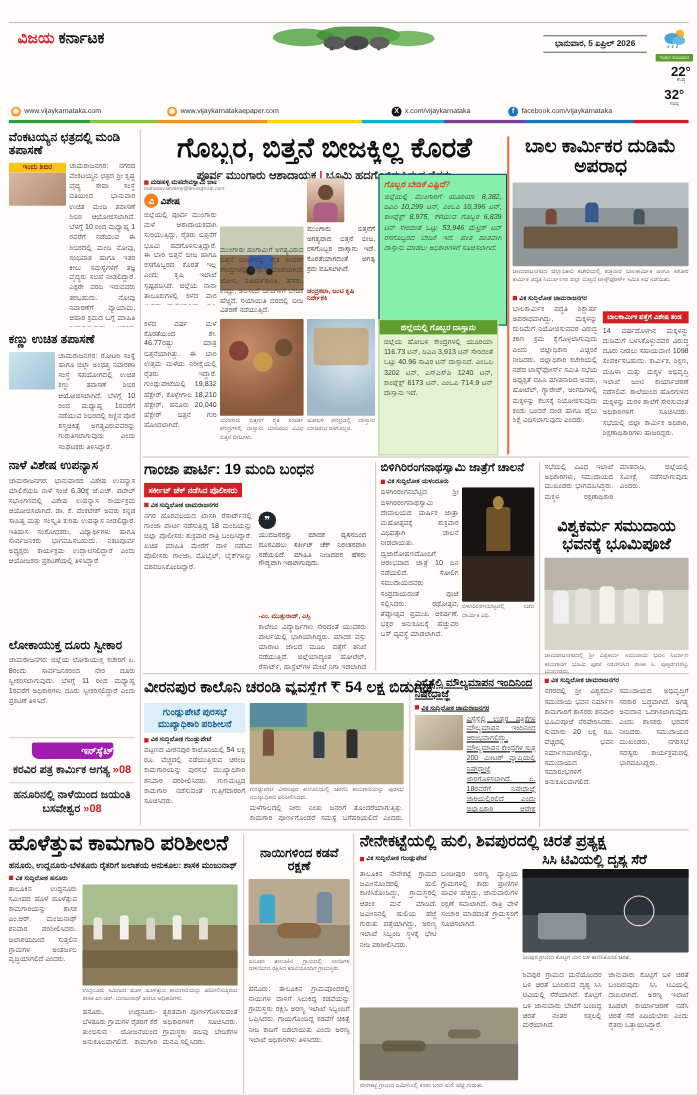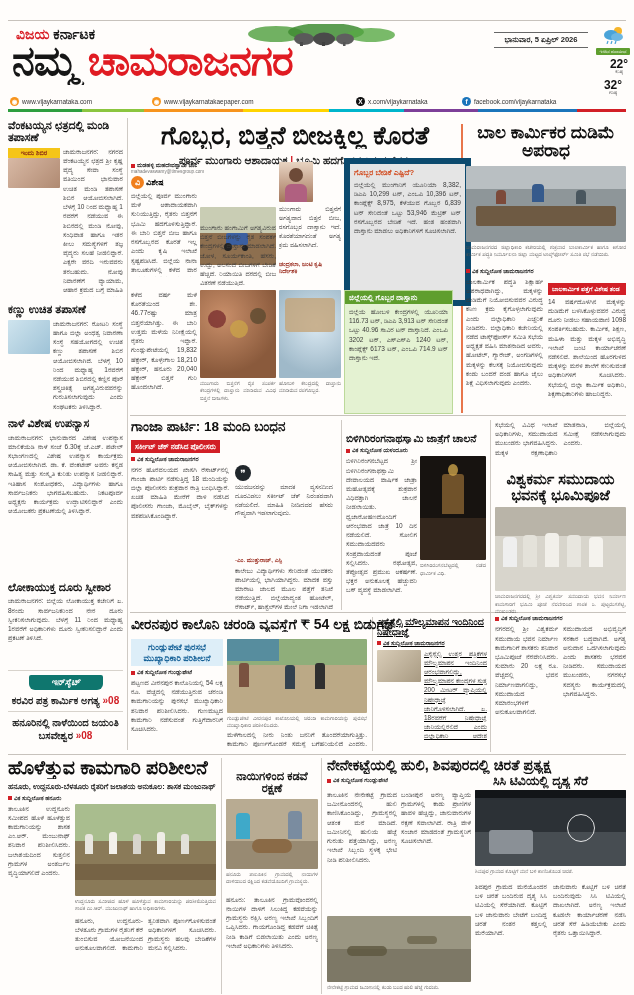--- a/index.html
+++ b/index.html
@@ -8,27 +8,27 @@
   .bt{font-size:6.5px;line-height:1.42;text-align:justify;color:#3b3b3b;overflow:hidden;}
   .cap{font-size:5.4px;line-height:1.35;color:#555;text-align:justify;overflow:hidden;}
   h1,h2,h3,h4{margin:0;color:#0f0f0f;font-weight:bold;line-height:1.08;}
   .nw{white-space:nowrap;overflow:hidden;}
   .byline{font-size:5.9px;font-weight:bold;color:#1c1c1c;display:flex;align-items:center;gap:2px;overflow:hidden;white-space:nowrap;}
   .redsq{width:4px;height:4px;background:#d21f26;display:inline-block;flex:0 0 auto;}
   .photo{position:relative;overflow:hidden;border-radius:1px;}
   .vline{width:1px;background:#cfcac4;}
   .vline.accent{width:2px;background:#e8764b;}
   .hline{height:1px;background:#c7c2bc;}
-  .ribbon{background:#0f766e;color:#fff;font-style:italic;font-weight:bold;font-size:9px;text-align:center;border-radius:2px 2px 6px 6px;padding:2px 0;width:74px;margin:0 auto;}
+  .ribbon{background:#a21caf;color:#fff;font-style:italic;font-weight:bold;font-size:9px;text-align:right;border-radius:2px 2px 6px 6px;padding:2px 0;width:74px;margin:0 auto;}
   .teaser{font-size:10px;font-weight:bold;color:#222;text-align:center;line-height:1.3;padding:4px 2px;border-bottom:1px solid #d8d3cc;}
   .pg{color:#d21f26;font-weight:bold;}
-  .ybox{background:#e5e5e5;border:6px solid #0c4a6e;padding:4px;}
+  .ybox{background:#86efac;border:1px solid #0c4a6e;padding:4px;font-style:italic;}
   .ybox .t{color:#d24b1e;font-weight:bold;font-size:7.6px;margin-bottom:2px;}
   .gbox{background:#e4f2d2;border:1px solid #bcd99a;}
-  .gbox .t{background:#5f9e2e;color:#fff;font-weight:bold;font-size:7.4px;padding:2px 4px;}
+  .gbox .t{background:#5f9e2e;color:#fff;font-weight:bold;font-size:7.4px;padding:2px 4px;text-align:center;}
   .redsub{background:#d21f26;color:#fff;font-weight:bold;font-size:7.4px;padding:2px 4px;display:inline-block;}
   .bluebox{background:#ddeef8;color:#135f96;font-weight:bold;font-size:8.4px;line-height:1.25;padding:3px 4px;text-align:center;}
   .qmark{width:16px;height:16px;border-radius:50%;background:#20262b;color:#fff;font-size:10px;text-align:center;line-height:17px;}
   .quote{font-size:6.4px;line-height:1.4;color:#333;text-align:justify;}
   .qname{font-size:6px;font-weight:bold;color:#9b2d20;}
   .sock{font-size:6.4px;color:#333;display:flex;align-items:center;gap:3px;}
   .ic{width:9px;height:9px;border-radius:50%;display:inline-block;color:#fff;font-size:6.5px;font-weight:bold;text-align:center;line-height:9px;flex:0 0 auto;}
   .temp{font-size:12px;font-weight:bold;color:#111;line-height:1;}
   .temp small{font-size:4.6px;font-weight:normal;display:block;color:#444;}
   .datebox{border-top:1.5px solid #666;border-bottom:1.5px solid #666;font-size:7.6px;color:#222;text-align:center;padding:2px 0;font-weight:bold;}
@@ -51,24 +51,20 @@
       <ellipse cx="30" cy="10" rx="28" ry="8" fill="#4d9e3c" opacity="0.8"></ellipse>
       <ellipse cx="80" cy="8" rx="38" ry="9" fill="#3f8c33" opacity="0.85"></ellipse>
       <ellipse cx="125" cy="11" rx="24" ry="7" fill="#57a945" opacity="0.8"></ellipse>
       <ellipse cx="58" cy="15" rx="10" ry="6" fill="#5a5a5a"></ellipse>
       <ellipse cx="78" cy="15" rx="11" ry="6.5" fill="#4a4a4a"></ellipse>
       <ellipse cx="99" cy="15" rx="9" ry="5.5" fill="#5f5f5f"></ellipse>
       <rect x="54" y="18" width="3" height="4" fill="#4a4a4a"></rect>
       <rect x="76" y="18" width="3" height="4" fill="#3f3f3f"></rect>
       <rect x="97" y="18" width="2.5" height="4" fill="#555"></rect>
     </svg>
-    <div class="abs nw" style="left:4px;top:14px;width:478px;font-weight:bold;font-size:41px;letter-spacing:-1px;">
-      <span style="color:#161616;">ನಮ್ಮ</span>
-      <span style="color:#e01b22;">ಚಾಮರಾಜನಗರ</span>
-    </div>
     <div class="abs datebox" style="left:486px;top:8px;width:94px;">ಭಾನುವಾರ, 5 ಏಪ್ರಿಲ್ 2026</div>
 
     <div class="abs" style="left:588px;top:2px;width:34px;text-align:center;">
       <svg width="24" height="18" viewBox="0 0 24 18">
         <circle cx="17" cy="5" r="4" fill="#f6b52a"></circle>
         <ellipse cx="10" cy="9" rx="7" ry="5" fill="#4aa3d8"></ellipse>
         <ellipse cx="16" cy="11" rx="6" ry="4" fill="#6db7e2"></ellipse>
         <line x1="7" y1="15" x2="6" y2="18" stroke="#4aa3d8" stroke-width="1.2"></line>
         <line x1="11" y1="15" x2="10" y2="18" stroke="#4aa3d8" stroke-width="1.2"></line>
         <line x1="15" y1="15" x2="14" y2="18" stroke="#4aa3d8" stroke-width="1.2"></line>
@@ -227,38 +223,38 @@
         <div class="bt" style="height:162px;">ಬಾಲಕಾರ್ಮಿಕ ಪದ್ಧತಿ ಶಿಕ್ಷಾರ್ಹ ಅಪರಾಧವಾಗಿದ್ದು, ಮಕ್ಕಳನ್ನು ದುಡಿಮೆಗೆ ನಿಯೋಜಿಸುವವರ ವಿರುದ್ಧ ಕಠಿಣ ಕ್ರಮ ಕೈಗೊಳ್ಳಲಾಗುವುದು ಎಂದು ಜಿಲ್ಲಾಧಿಕಾರಿ ಎಚ್ಚರಿಕೆ ನೀಡಿದರು. ಜಿಲ್ಲಾಧಿಕಾರಿ ಕಚೇರಿಯಲ್ಲಿ ನಡೆದ ಟಾಸ್ಕ್‌ಫೋರ್ಸ್ ಸಮಿತಿ ಸಭೆಯ ಅಧ್ಯಕ್ಷತೆ ವಹಿಸಿ ಮಾತನಾಡಿದ ಅವರು, ಹೋಟೆಲ್, ಗ್ಯಾರೇಜ್, ಅಂಗಡಿಗಳಲ್ಲಿ ಮಕ್ಕಳನ್ನು ಕೆಲಸಕ್ಕೆ ನಿಯೋಜಿಸುವುದು ಕಂಡು ಬಂದರೆ ದಂಡ ಹಾಗೂ ಜೈಲು ಶಿಕ್ಷೆ ವಿಧಿಸಲಾಗುವುದು ಎಂದರು.</div>
       </div>
       <div style="width:78px;">
         <div class="redsub" style="width:70px;font-size:6.2px;">ಬಾಲಕಾರ್ಮಿಕ ಪತ್ತೆಗೆ ವಿಶೇಷ ತಂಡ</div>
         <div class="bt" style="height:148px;margin-top:2px;">14 ವರ್ಷದೊಳಗಿನ ಮಕ್ಕಳನ್ನು ದುಡಿಮೆಗೆ ಬಳಸಿಕೊಳ್ಳುವವರ ವಿರುದ್ಧ ದೂರು ನೀಡಲು ಸಹಾಯವಾಣಿ 1098 ಸಂಪರ್ಕಿಸಬಹುದು. ಕಾರ್ಮಿಕ, ಶಿಕ್ಷಣ, ಮಹಿಳಾ ಮತ್ತು ಮಕ್ಕಳ ಅಭಿವೃದ್ಧಿ ಇಲಾಖೆ ಜಂಟಿ ಕಾರ್ಯಾಚರಣೆ ನಡೆಸಲಿವೆ. ಶಾಲೆಯಿಂದ ಹೊರಗುಳಿದ ಮಕ್ಕಳನ್ನು ಮರಳಿ ಶಾಲೆಗೆ ಸೇರಿಸುವಂತೆ ಅಧಿಕಾರಿಗಳಿಗೆ ಸೂಚಿಸಿದರು. ಸಭೆಯಲ್ಲಿ ಜಿಲ್ಲಾ ಕಾರ್ಮಿಕ ಅಧಿಕಾರಿ, ಶಿಕ್ಷಣಾಧಿಕಾರಿಗಳು ಹಾಜರಿದ್ದರು.</div>
       </div>
     </div>
   </div>
 
   <div class="abs" style="left:131px;top:420px;width:205px;height:190px;">
-    <h3 class="nw" style="font-size:13.5px;">ಗಾಂಜಾ ಪಾರ್ಟಿ: 18 ಮಂದಿ ಬಂಧನ</h3>
+    <h3 class="nw" style="font-size:13.5px;">ಗಾಂಜಾ ಪಾರ್ಟಿ: 19 ಮಂದಿ ಬಂಧನ</h3>
     <div class="redsub" style="margin-top:2px;">ಸರ್ಕೀಟ್ ಚೆಕ್ ನಡೆಸಿದ ಪೊಲೀಸರು</div>
     <div class="byline" style="margin-top:3px;">
         <span class="redsq"></span>
         <span>ವಿಕ ಸುದ್ದಿಲೋಕ ಚಾಮರಾಜನಗರ</span>
       </div>
     <div style="display:flex;gap:6px;margin-top:2px;">
       <div class="bt" style="width:98px;height:146px;">ನಗರ ಹೊರವಲಯದ ಖಾಸಗಿ ರೆಸಾರ್ಟ್‌ನಲ್ಲಿ ಗಾಂಜಾ ಪಾರ್ಟಿ ನಡೆಸುತ್ತಿದ್ದ 18 ಮಂದಿಯನ್ನು ಜಿಲ್ಲಾ ಪೊಲೀಸರು ಶುಕ್ರವಾರ ರಾತ್ರಿ ಬಂಧಿಸಿದ್ದಾರೆ. ಖಚಿತ ಮಾಹಿತಿ ಮೇರೆಗೆ ದಾಳಿ ನಡೆಸಿದ ಪೊಲೀಸರು ಗಾಂಜಾ, ಮೊಬೈಲ್, ಬೈಕ್‌ಗಳನ್ನು ವಶಪಡಿಸಿಕೊಂಡಿದ್ದಾರೆ.</div>
       <div style="width:98px;">
         <div class="qmark">❞</div>
         <div class="quote" style="height:74px;margin-top:2px;overflow:hidden;">ಯುವಜನರನ್ನು ಮಾದಕ ವ್ಯಸನದಿಂದ ದೂರವಿಡಲು ಸರ್ಕೀಟ್ ಚೆಕ್ ನಿರಂತರವಾಗಿ ನಡೆಯಲಿದೆ. ಮಾಹಿತಿ ನೀಡಿದವರ ಹೆಸರು ಗೌಪ್ಯವಾಗಿ ಇಡಲಾಗುವುದು.</div>
         <div class="qname">-ಎಂ. ಮುತ್ತುರಾಜ್, ಎಸ್ಪಿ</div>
         <div class="bt" style="height:46px;margin-top:2px;">ಕಾಲೇಜು ವಿದ್ಯಾರ್ಥಿಗಳು ಸೇರಿದಂತೆ ಯುವಕರು ಪಾರ್ಟಿಯಲ್ಲಿ ಭಾಗಿಯಾಗಿದ್ದರು. ಮಾದಕ ವಸ್ತು ಮಾರಾಟ ಜಾಲದ ಮೂಲ ಪತ್ತೆಗೆ ತನಿಖೆ ನಡೆಯುತ್ತಿದೆ. ಜಿಲ್ಲೆಯಾದ್ಯಂತ ಹೋಟೆಲ್, ರೆಸಾರ್ಟ್, ಹಾಸ್ಟೆಲ್‌ಗಳ ಮೇಲೆ ನಿಗಾ ಇಡಲಾಗಿದೆ ಎಂದು ಪೊಲೀಸರು ತಿಳಿಸಿದ್ದಾರೆ.</div>
       </div>
     </div>
   </div>
 
-  <div class="abs" style="left:346px;top:420px;width:140px;height:190px;margin-top:13px;">
+  <div class="abs" style="left:346px;top:420px;width:140px;height:190px;">
     <h3 class="nw" style="font-size:10.5px;width:140px;">ಬಿಳಿಗಿರಿರಂಗನಾಥಸ್ವಾಮಿ ಜಾತ್ರೆಗೆ ಚಾಲನೆ</h3>
     <div class="byline" style="margin-top:3px;">
         <span class="redsq"></span>
         <span>ವಿಕ ಸುದ್ದಿಲೋಕ ಯಳಂದೂರು</span>
       </div>
     <div style="overflow:hidden;margin-top:2px;">
       <div style="float:right;width:66px;margin:0 0 2px 3px;">
         <div class="photo" style="width:66px;height:104px;background:linear-gradient(180deg,#171310 0 60%,#33261c 60% 100%);">
           <div class="abs" style="left:22px;top:18px;width:22px;height:40px;background:#7a5a2e;border-radius:3px 3px 0 0;opacity:.9;"></div>
           <div class="abs" style="left:28px;top:8px;width:10px;height:12px;background:#caa24a;border-radius:50%;opacity:.8;"></div>

